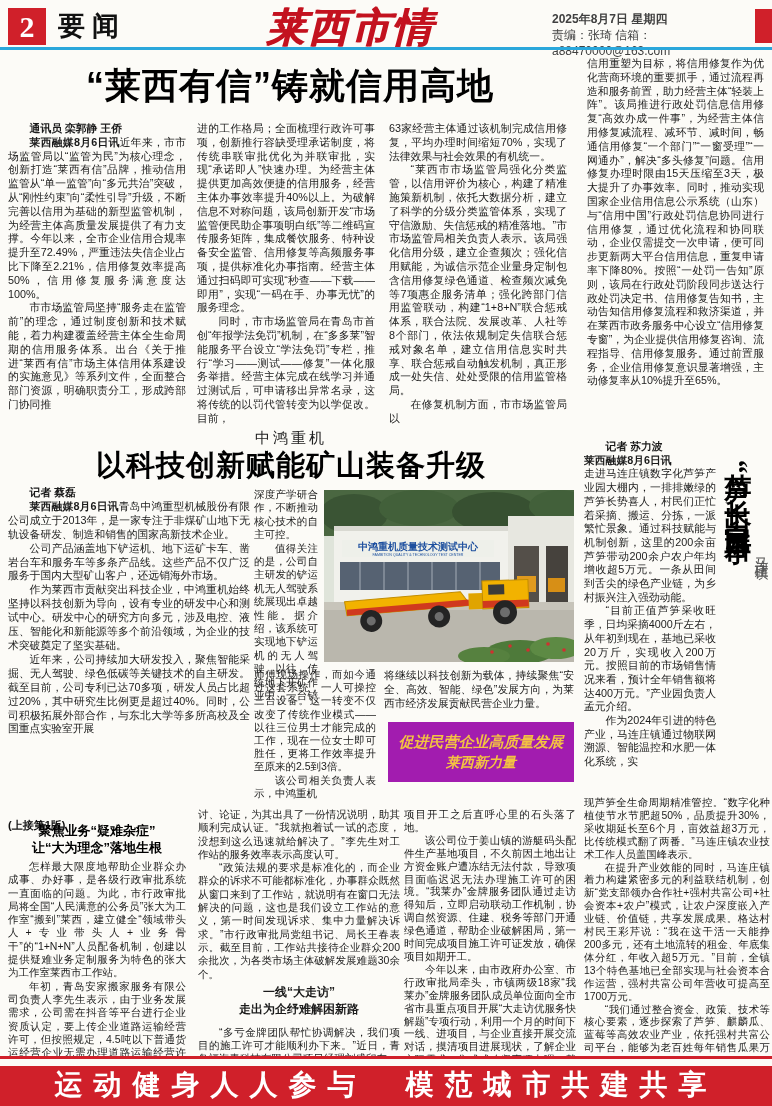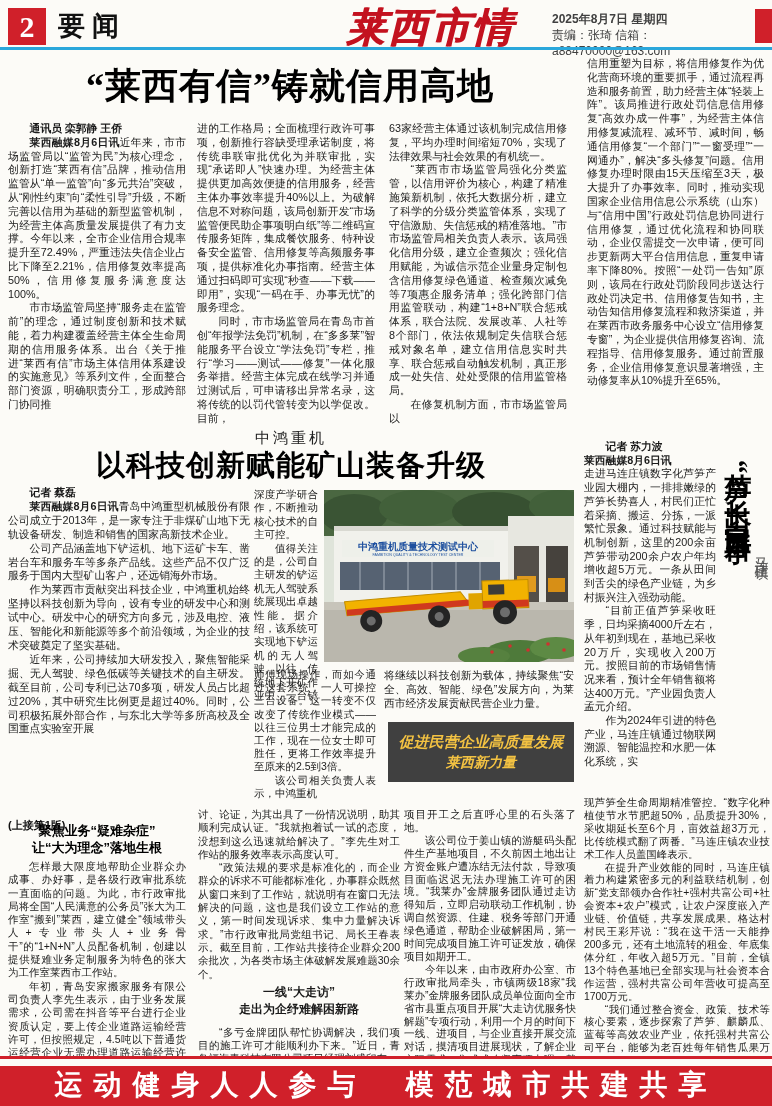--- a/index.html
+++ b/index.html
@@ -9,45 +9,45 @@
   .col{position:absolute;overflow:hidden;text-align:justify;}
   .para{margin:0;text-indent:2em;}
   .cont{text-indent:0;}
   .lead{font-weight:bold;}
   .byline-line{margin:0;text-indent:2em;font-weight:bold;}
   
   .pagenum-box{left:8px;top:8px;width:38px;height:37px;background:#d0202a;color:#fff;
                font-family:"Liberation Serif",serif;font-weight:bold;font-size:30px;
                display:flex;align-items:center;justify-content:center;}
   .section-label{left:58px;top:8px;font-size:27px;font-weight:bold;letter-spacing:7px;color:#111;}
-  .masthead{left:266px;top:0px;width:248px;text-align:right;font-size:40px;font-weight:bold;
+  .masthead{left:266px;top:0px;width:248px;text-align:left;font-size:40px;font-weight:bold;
             font-style:italic;color:#c3121f;font-family:"Liberation Serif",serif;
             text-shadow:1.2px 0 0 #c3121f;letter-spacing:2px;}
   .dateline{left:552px;top:11px;width:200px;font-size:12px;line-height:16px;color:#404040;}
   .dateline .d1{font-weight:bold;}
   .header-tab{left:755px;top:9px;width:17px;height:34px;background:#d0202a;}
   .header-rule{left:0;top:47px;width:772px;height:3px;background:#2aa7db;}
   
   .a1-headline{left:10px;top:62px;width:560px;text-align:center;font-size:36px;font-weight:bold;
-               font-family:Liberation Serif, serif;color:#000;letter-spacing:1px;}
+               font-family:Liberation Sans, sans-serif;color:#000;letter-spacing:1px;}
   .a1col{font-size:10.8px;line-height:13.8px;}
   .a1c1{left:8px;top:122px;width:178px;height:304px;}
   .a1c2{left:197px;top:122px;width:178px;height:304px;}
   .a1c3{left:389px;top:122px;width:178px;height:304px;}
   .a1c4{left:587px;top:57px;width:177px;height:369px;}
   
   .a2-kicker{left:8px;top:429px;width:566px;text-align:center;font-size:15px;color:#222;letter-spacing:3px;}
   .a2-headline{left:8px;top:446px;width:566px;text-align:center;font-size:29px;font-weight:bold;
                font-family:"Liberation Serif",serif;color:#000;letter-spacing:1px;}
   .a2c1{left:8px;top:486px;width:242px;height:292px;font-size:10.8px;line-height:13.9px;}
   .a2c2{left:254px;top:488px;width:64px;height:214px;font-size:10.5px;line-height:13.4px;}
   .a2c3{left:254px;top:668px;width:122px;height:132px;font-size:10.5px;line-height:13.2px;}
   .a2c4{left:384px;top:668px;width:190px;height:46px;font-size:10.8px;line-height:14px;}
   .photo-frame{left:324px;top:490px;width:250px;height:172px;overflow:hidden;}
-  .promo-box{left:388px;top:722px;width:186px;height:60px;background:#404040;
+  .promo-box{left:388px;top:722px;width:186px;height:60px;background:#a21caf;
              display:flex;flex-direction:column;align-items:center;justify-content:center;}
   .promo-box .l1{color:#f3c242;font-size:15px;font-weight:bold;font-style:italic;
                  font-family:"Liberation Serif",serif;margin:0;line-height:22px;}
   .promo-box .l2{color:#f3c242;font-size:14px;font-weight:bold;font-style:italic;
                  font-family:"Liberation Serif",serif;margin:0;line-height:20px;}
   
   .a3narrow{left:584px;top:440px;width:132px;height:352px;font-size:10.8px;line-height:13.7px;}
   .a3-headline{left:710px;top:452px;width:46px;height:348px;writing-mode:vertical-rl;
                font-size:27px;font-weight:bold;font-family:"Liberation Serif",serif;color:#000;
                letter-spacing:4px;text-align:left;}

